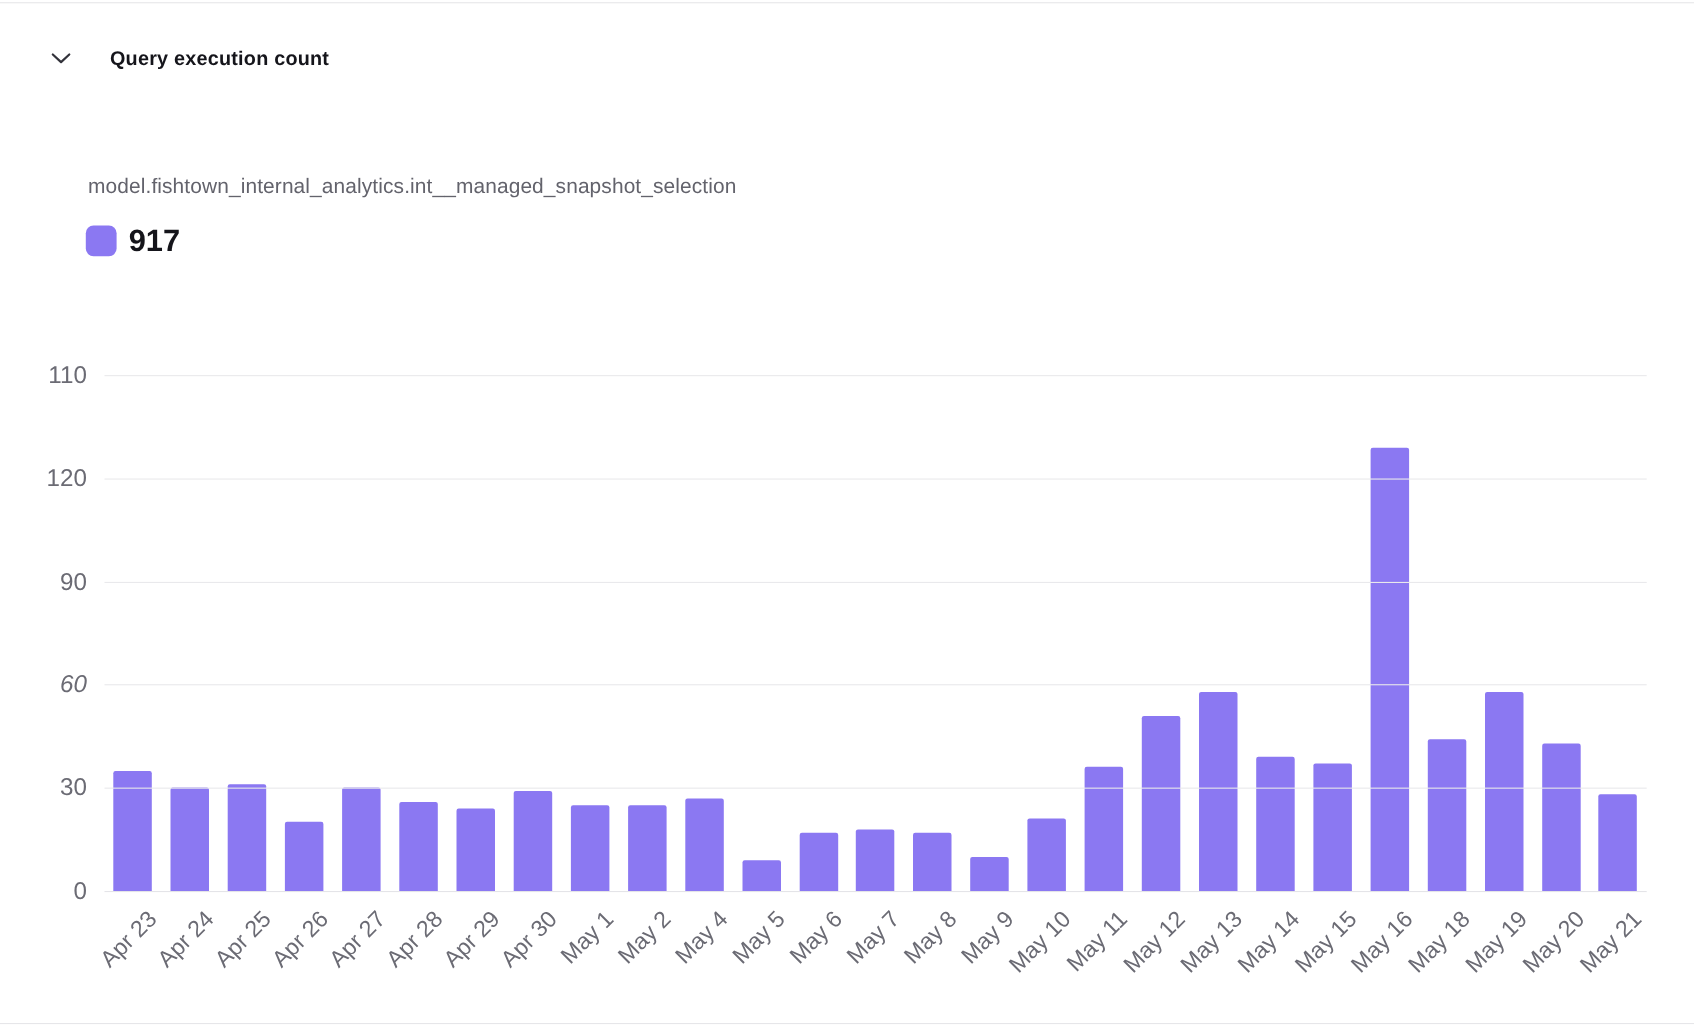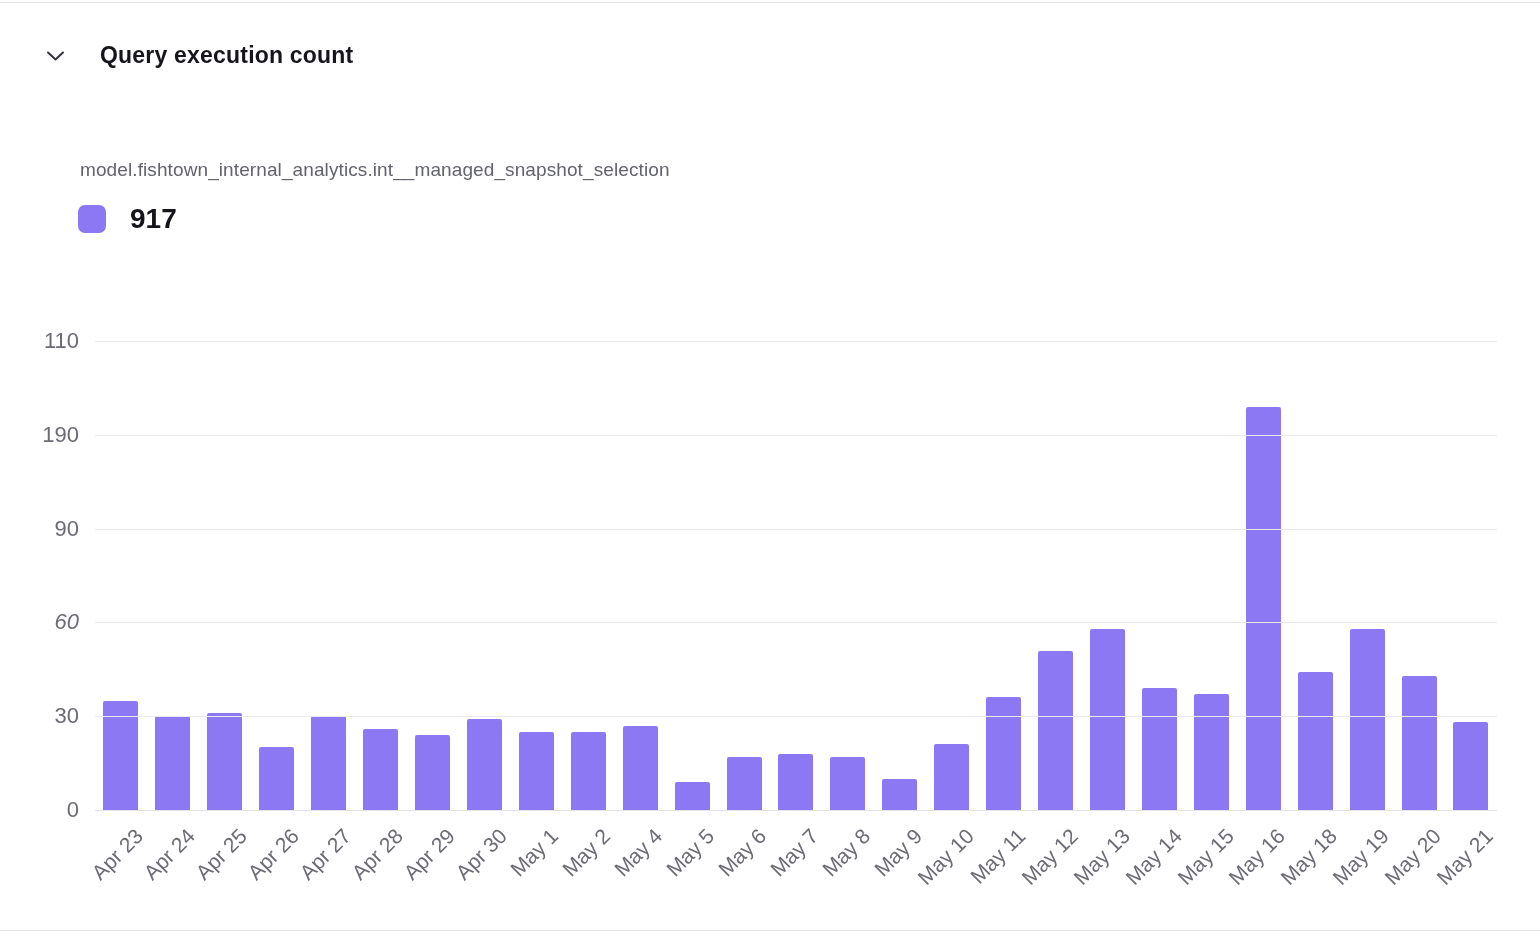--- a/index.html
+++ b/index.html
@@ -21,37 +21,37 @@
   .panel-header {
     position:absolute; top:42px; left:44px;
     display:flex; align-items:center;
   }
   .chevron-btn {
     width:22px; height:22px; display:flex; align-items:center; justify-content:center;
     cursor:pointer; background:none; border:none;
   }
   .panel-title {
     margin-left:34px;
-    font-size:23px; font-weight:700; color:#15151b; letter-spacing:0.2px;
+    font-size:18px; font-weight:700; color:#15151b; letter-spacing:0.2px;
   }
 
   .series-label {
     position:absolute; left:80px; top:159px;
     font-size:19px; color:#63636c; letter-spacing:0.1px;
   }
 
   .legend {
     position:absolute; left:78px; top:203px;
     display:flex; align-items:center; cursor:pointer;
   }
   .legend-swatch {
     width:28px; height:28px; border-radius:7px;
   }
   .legend-value {
-    margin-left:24px;
+    margin-left:11px;
     font-size:28px; font-weight:700; color:#15151b;
   }
 
   .plot {
     position:absolute; left:95px; top:341px; width:1402px; height:469px;
   }
   .gridline {
     position:absolute; left:0; width:100%; height:1px; background:#e9e9ec;
   }
   .gridline.zero { background:#e4e4e8; }
@@ -160,18 +160,18 @@
     </div>
 <div class="gridline zero" style="top: 469px;"></div>
     <span class="ytick" style="top: 469px;">0</span>
     <div class="gridline" style="top: 375.2px;"></div>
     <span class="ytick" style="top: 375.2px;">30</span>
     <div class="gridline" style="top: 281.4px;"></div>
     <span class="ytick" style="top: 281.4px; font-style: italic;">60</span>
     <div class="gridline" style="top: 187.6px;"></div>
     <span class="ytick" style="top: 187.6px;">90</span>
     <div class="gridline" style="top: 93.8px;"></div>
-    <span class="ytick" style="top: 93.8px;">190</span>
+    <span class="ytick" style="top: 93.8px;">120</span>
     <div class="gridline" style="top: 0px;"></div>
     <span class="ytick" style="top: 0px;">110</span>
   </div>
 
 <div class="hairline bottom"></div>
 
 </body></html>

